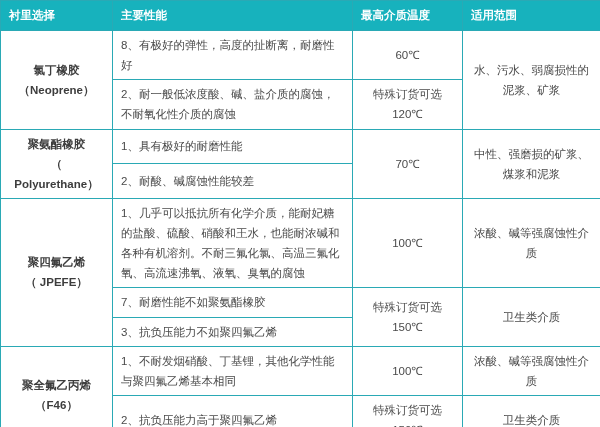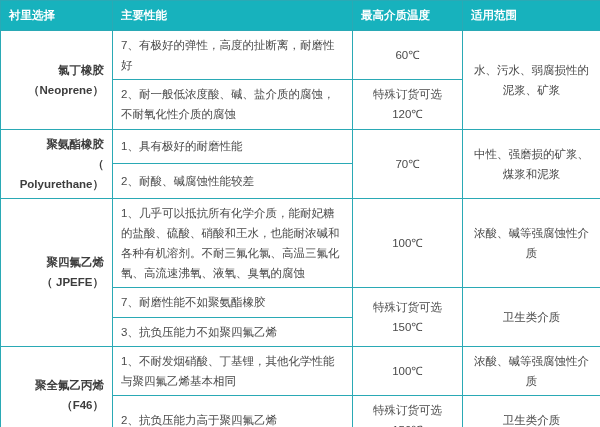--- a/index.html
+++ b/index.html
@@ -47,21 +47,21 @@
     font-size: 12px;
     text-align: left;
     padding: 9px 10px;
     height: 30px;
     border: 1px solid #17b2bd;
     border-right-color: #5fc9d1;
   }
   thead th:last-child { border-right-color: #17b2bd; }
 
   td.name {
-    text-align: right;
+    text-align: center;
     font-weight: bold;
     color: #3d3d3d;
     font-size: 12px;
     line-height: 1.9;
     padding: 4px 2px;
   }
   td.perf {
     text-align: left;
     color: #4a4a4a;
   }
@@ -99,21 +99,21 @@
         <th>适用范围</th>
       </tr>
     </thead>
     <tbody>
 
       <tr>
         <td class="name" rowspan="2">
           <div>氯丁橡胶</div>
           <div>（Neoprene）</div>
         </td>
-        <td class="perf dash-bottom">7、有极好的弹性，高度的扯断离，耐磨性好</td>
+        <td class="perf dash-bottom">8、有极好的弹性，高度的扯断离，耐磨性好</td>
         <td class="temp dash-bottom">
           <span class="temp-line">60℃</span>
         </td>
         <td class="scope" rowspan="2">水、污水、弱腐损性的泥浆、矿浆</td>
       </tr>
       <tr>
         <td class="perf dash-top">2、耐一般低浓度酸、碱、盐介质的腐蚀，不耐氧化性介质的腐蚀</td>
         <td class="temp dash-top">
           <span class="temp-line nowrap">特殊订货可选</span>
           <span class="temp-line">120℃</span>

